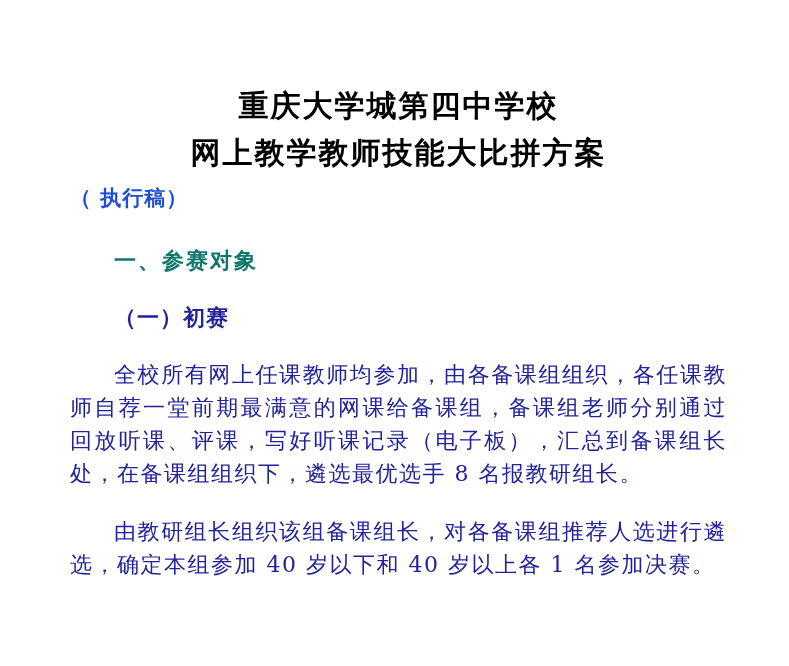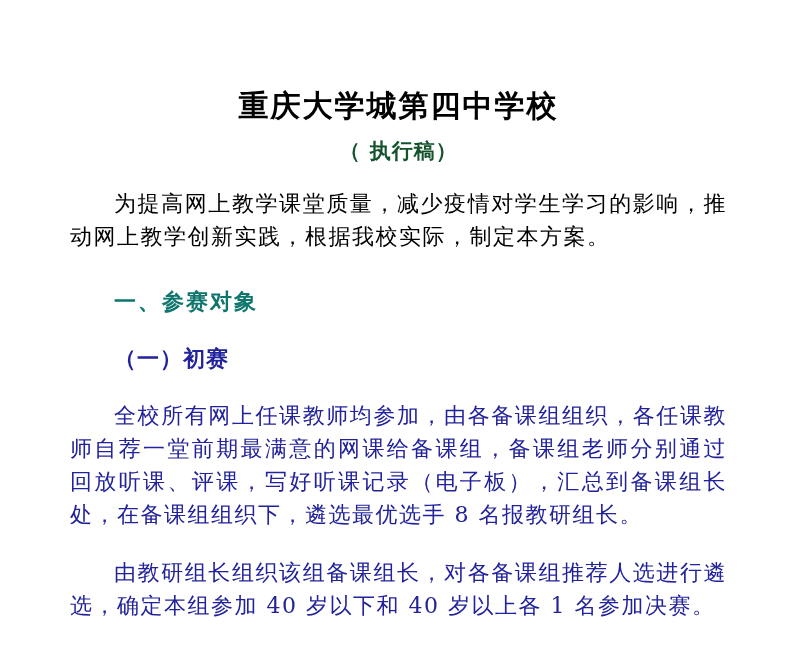--- a/index.html
+++ b/index.html
@@ -24,25 +24,25 @@
     margin: 0;
     text-align: center;
     font-size: 30px;
     font-weight: 700;
     line-height: 47px;
     letter-spacing: 2px;
     color: #000000;
   }
   .subtitle {
     margin: 8px 0 0 0;
-    text-align: center;
+    text-align: left;
     font-size: 21px;
     font-weight: 700;
     letter-spacing: 1px;
-    color: #14532d;
+    color: #1d4ed8;
   }
   .para {
     margin: 0;
     font-size: 22px;
     line-height: 33px;
     text-align: justify;
     text-indent: 2em;
     letter-spacing: 1.5px;
   }
   .intro {
@@ -67,24 +67,24 @@
   .blue { color: #22229a; }
   .body-para { margin-top: 25px; }
 </style>
 </head>
 <body>
 
 <div class="doc">
 
   <h1 class="title-line">重庆大学城第四中学校</h1>
 
+  <h1 class="title-line">网上教学教师技能大比拼方案</h1>
 
   <div class="subtitle">（ 执行稿）</div>
 
-  <p class="para intro">为提高网上教学课堂质量，减少疫情对学生学习的影响，推动网上教学创新实践，根据我校实际，制定本方案。</p>
 
   <div class="heading-l1">一、参赛对象</div>
 
   <div class="heading-l2 blue">（一）初赛</div>
 
   <p class="para blue body-para">全校所有网上任课教师均参加，由各备课组组织，各任课教师自荐一堂前期最满意的网课给备课组，备课组老师分别通过回放听课、评课，写好听课记录（电子板），汇总到备课组长处，在备课组组织下，遴选最优选手 8 名报教研组长。</p>
 
 
   <p class="para blue body-para">由教研组长组织该组备课组长，对各备课组推荐人选进行遴选，确定本组参加 40 岁以下和 40 岁以上各 1 名参加决赛。</p>
 

